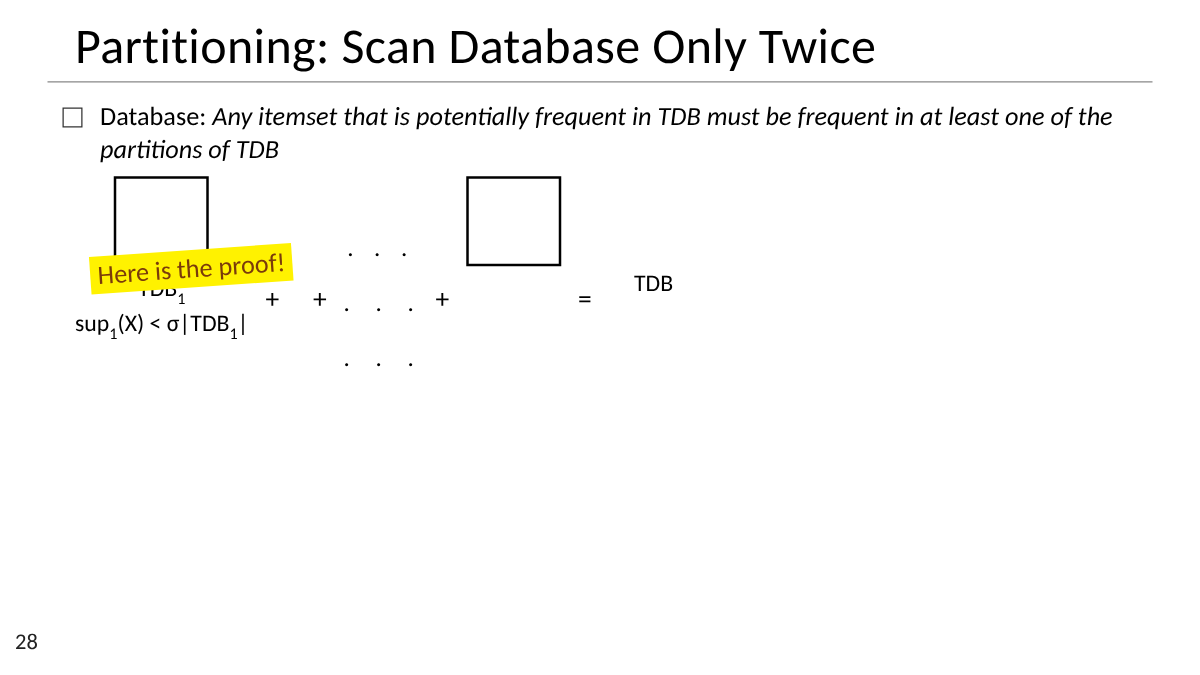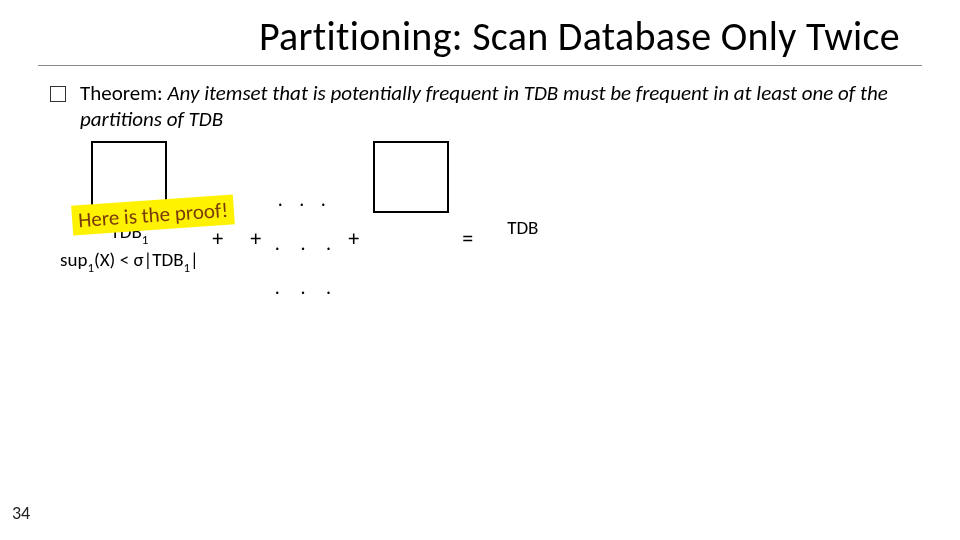--- a/index.html
+++ b/index.html
@@ -9,21 +9,21 @@
     height: 540px;
     background: #fff;
     font-family: "Segoe UI", "Calibri", Arial, sans-serif;
     color: #000;
     overflow: hidden;
     position: relative;
   }
   .title {
     font-size: 40px;
     font-weight: 400;
-    text-align: right;
+    text-align: left;
     margin: 12px 60px 4px 60px;
     letter-spacing: .3px;
   }
   .rule {
     border: none;
     border-top: 1px solid #888;
     margin: 0 38px 14px 38px;
   }
   .body {
     margin: 0 50px;
@@ -121,21 +121,21 @@
 </head>
 <body>
 
 <div class="title">Partitioning: Scan Database Only Twice</div>
 <hr class="rule">
 
 <div class="body">
   <div class="bullet-row">
     <div class="bullet-box"></div>
     <div class="theorem">
-      <span class="lead">Theorem:</span>
+      <span class="lead">Database:</span>
       <span>Any itemset that is potentially frequent in TDB must be frequent in at least one of the partitions of TDB</span>
     </div>
   </div>
 
   <div class="diagram">
 
     <div class="block">
       <div class="rect"></div>
       <div class="caption">
         <span>TDB</span><span class="sub">1</span><br>
@@ -167,13 +167,13 @@
       <div class="caption">
         <span>TDB</span><br>
       </div>
     </div>
 
   </div>
 </div>
 
 <div class="highlight">Here is the proof!</div>
 
-<div class="page-num">34</div>
+<div class="page-num">28</div>
 
 </body></html>

